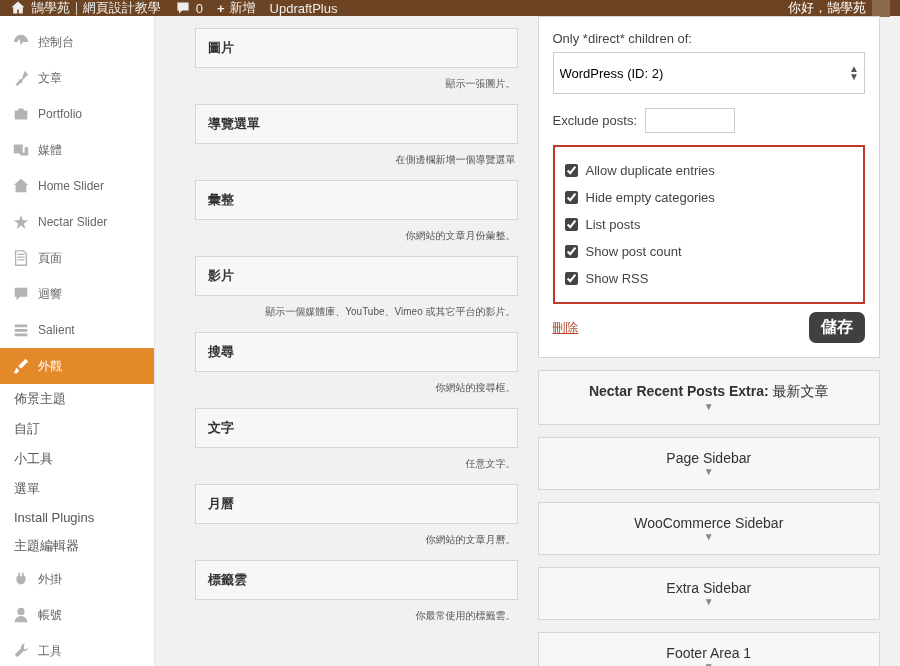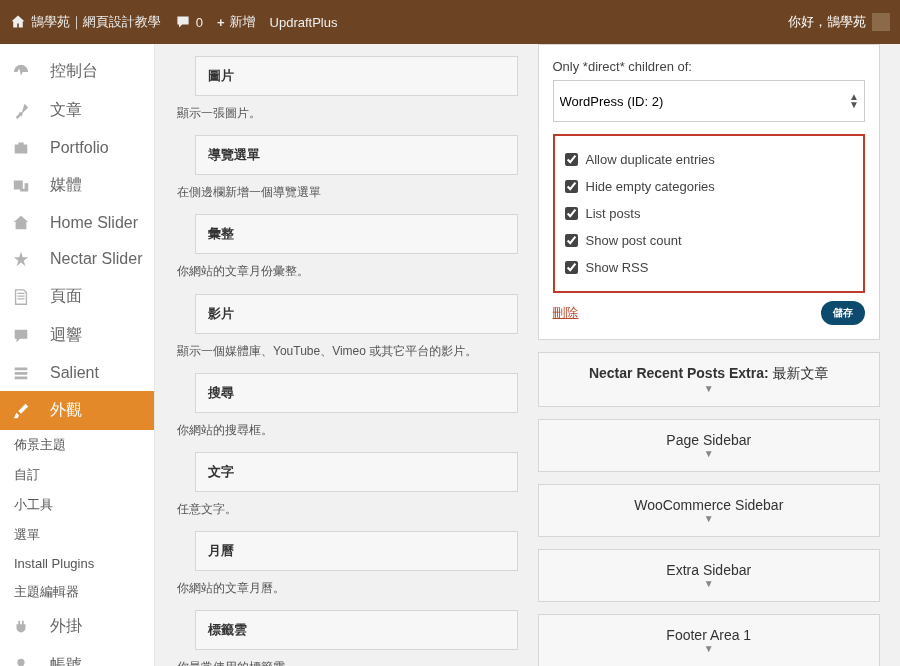--- a/index.html
+++ b/index.html
@@ -1,52 +1,52 @@
 <!DOCTYPE html>
 <html><head>
 <meta charset="utf-8">
 <style>
 * { margin: 0; padding: 0; box-sizing: border-box; font-family: -apple-system, "Helvetica Neue", Arial, sans-serif; }
 body { background: #f1f1f1; font-size: 13px; color: #444; }
 
-.topbar { background: #6d4423; color: #fff; height: 44px; display: flex; align-items: center; padding: 0 10px; font-size: 13px; justify-content: space-between; }
+.topbar { background: #6d4423; color: #fff; height: 16px; display: flex; align-items: center; padding: 0 10px; font-size: 13px; justify-content: space-between; }
 .topbar-left { display: flex; align-items: center; gap: 14px; }
 .topbar-item { display: flex; align-items: center; gap: 5px; color: #eee; cursor: pointer; }
 .topbar-item svg { fill: #eee; }
 .topbar-right { display: flex; align-items: flex-start; gap: 6px; }
 .avatar { width: 18px; height: 18px; background: #8b6a4a; display: inline-block; }
 
 .wrap { display: flex; min-height: calc(100vh - 32px); }
 
 .sidebar { width: 155px; background: #fff; border-right: 1px solid #e5e5e5; padding-top: 8px; }
-.menu-item { display: flex; align-items: center; gap: 20px; padding: 9px 10px 9px 12px; color: #666; cursor: pointer; font-size: 16px; }
+.menu-item { display: flex; align-items: center; gap: 8px; padding: 9px 10px 9px 12px; color: #666; cursor: pointer; font-size: 12px; }
 .menu-item.active { background: #e48929; color: #fff; position: relative; }
 .menu-item.active::after { content: ""; position: absolute; right: -8px; top: 50%; margin-top: -8px; border: 8px solid transparent; border-left-color: #e48929; }
 .menu-item svg { width: 18px; height: 18px; fill: #b3b3b3; flex-shrink: 0; }
 .menu-item.active svg { fill: #fff; }
 .sub-item { padding: 6px 10px 6px 14px; color: #555; cursor: pointer; font-size: 13px; }
 
 .content { flex: 1; display: flex; gap: 20px; padding: 0 20px 20px 20px; overflow: auto; }
 .col { flex: 1; }
 
 .widget-box { border: 1px solid #d6d6d6; background: #f7f7f7; padding: 10px 12px; margin-top: 12px; font-weight: 600; color: #333; cursor: pointer; margin-left: 20px; }
-.widget-desc { padding: 8px 2px 0 2px; color: #555; font-size: 12px; line-height: 1.6; }
+.widget-desc { padding: 8px 2px 0 2px; color: #555; font-size: 10px; line-height: 1.6; text-align: right; }
 
 .settings-panel { border: 1px solid #d6d6d6; background: #fff; padding: 14px 14px 14px 14px; margin-top: 0; }
 .settings-panel label { display: block; margin-bottom: 6px; font-size: 13px; }
 .settings-panel select, .settings-panel input[type=text] { border: 1px solid #ccc; padding: 4px 6px; font-size: 13px; background: #fff; }
 .settings-panel select { width: 100%; height: 42px; -webkit-appearance: none; appearance: none; background: #fff; padding-right: 24px; }
 .select-wrap { position: relative; }
 .select-wrap .chev { position: absolute; right: 6px; top: 50%; transform: translateY(-50%); pointer-events: none; font-size: 10px; color: #555; line-height: 8px; }
 .chk-group { border: 2px solid #c0392b; padding: 10px 10px; margin: 12px 0 8px 0; }
 .chk-row { display: flex; align-items: center; gap: 8px; padding: 6px 0; }
 .chk-row input { accent-color: #444; }
 .panel-foot { display: flex; justify-content: space-between; align-items: center; margin-top: 8px; }
 .del-link { color: #b94a2e; text-decoration: underline; cursor: pointer; }
-.save-btn { background: #0c4a6e; color: #fff; border: none; border-radius: 13px; padding: 5px 12px; font-weight: 600; cursor: pointer; font-size: 10px; }
+.save-btn { background: #404040; color: #fff; border: none; border-radius: 7px; padding: 5px 12px; font-weight: 600; cursor: pointer; font-size: 16px; }
 
 .sb-box { border: 1px solid #d6d6d6; background: #f7f7f7; padding: 12px 14px; margin-top: 12px; font-size: 14px; color: #333; cursor: pointer; display: flex; justify-content: space-between; align-items: center; flex-direction: column; }
 .sb-box .caret { color: #888; font-size: 10px; }
 .sb-box strong { font-weight: 600; }
 
 .exclude-row { display: flex; align-items: center; gap: 8px; margin-top: 14px; }
 </style>
 </head>
 <body>
 
@@ -187,20 +187,24 @@
         <div class="widget-desc">你最常使用的標籤雲。</div>
       </div>
 
     <div class="col">
       <div class="settings-panel">
         <label>Only *direct* children of:</label>
         <div class="select-wrap">
           <select><option>WordPress (ID: 2)</option></select>
           <span class="chev">▲<br>▼</span>
         </div>
+        <div class="exclude-row">
+          <span>Exclude posts:</span>
+          <input type="text" style="width: 90px;" value="">
+        </div>
         <div class="chk-group">
           <div class="chk-row">
               <input type="checkbox" checked="" style="">
               <span>Allow duplicate entries</span>
             </div>
           <div class="chk-row">
               <input type="checkbox" checked="" style="">
               <span>Hide empty categories</span>
             </div>
           <div class="chk-row">

